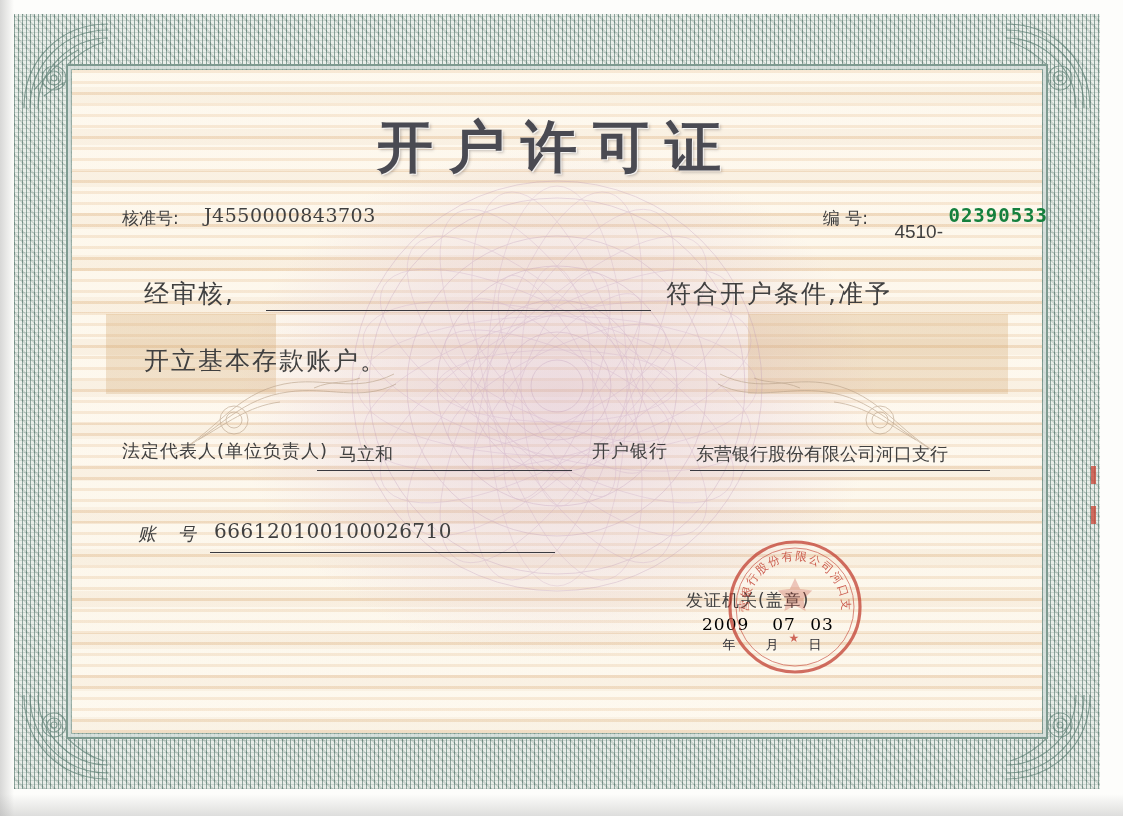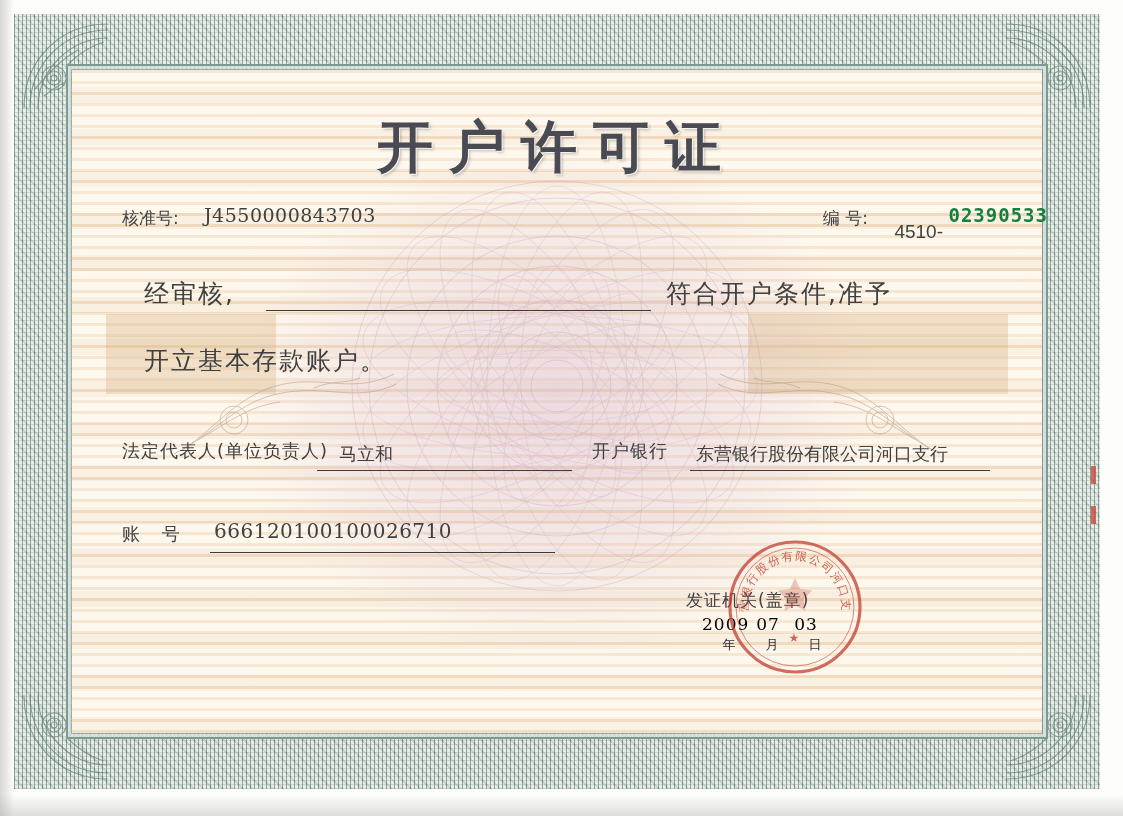--- a/index.html
+++ b/index.html
@@ -188,41 +188,41 @@
 
   .bank-label { left: 578px; top: 425px; font-size: 18px; letter-spacing: 1px; }
   .bank-value { left: 682px; top: 428px; font-size: 18px; }
   .bank-underline {
     position: absolute;
     left: 676px; top: 456px;
     width: 300px;
     border-bottom: 1.2px solid #3a3a40;
   }
 
-  .account-label { left: 108px; top: 508px; font-size: 18px; letter-spacing: 8px; }
+  .account-label { left: 124px; top: 508px; font-size: 18px; letter-spacing: 8px; font-style: italic; }
   .account-value { left: 200px; top: 505px; font-size: 20px; letter-spacing: 0.5px; font-family: "DejaVu Serif", "Liberation Serif", serif; }
   .account-underline {
     position: absolute;
     left: 196px; top: 538px;
     width: 345px;
     border-bottom: 1.2px solid #3a3a40;
   }
 
   .issuer-label { left: 672px; top: 575px; font-size: 17px; letter-spacing: 1px; }
 
   .date-row {
     position: absolute;
     left: 688px;
     top: 600px;
     font-size: 17px;
     font-family: "DejaVu Serif", "Liberation Serif", serif;
     letter-spacing: 1px;
   }
   .date-row .y { display: inline-block; width: 46px; text-align: center; }
-  .date-row .m { display: inline-block; width: 40px; text-align: center; }
+  .date-row .m { display: inline-block; width: 40px; text-align: center; padding-left: 16px; }
   .date-row .d { display: inline-block; width: 36px; text-align: center; }
 
   .date-units {
     position: absolute;
     left: 694px;
     top: 622px;
     font-size: 13px;
     letter-spacing: 1px;
     color: #2c2c33;
   }

